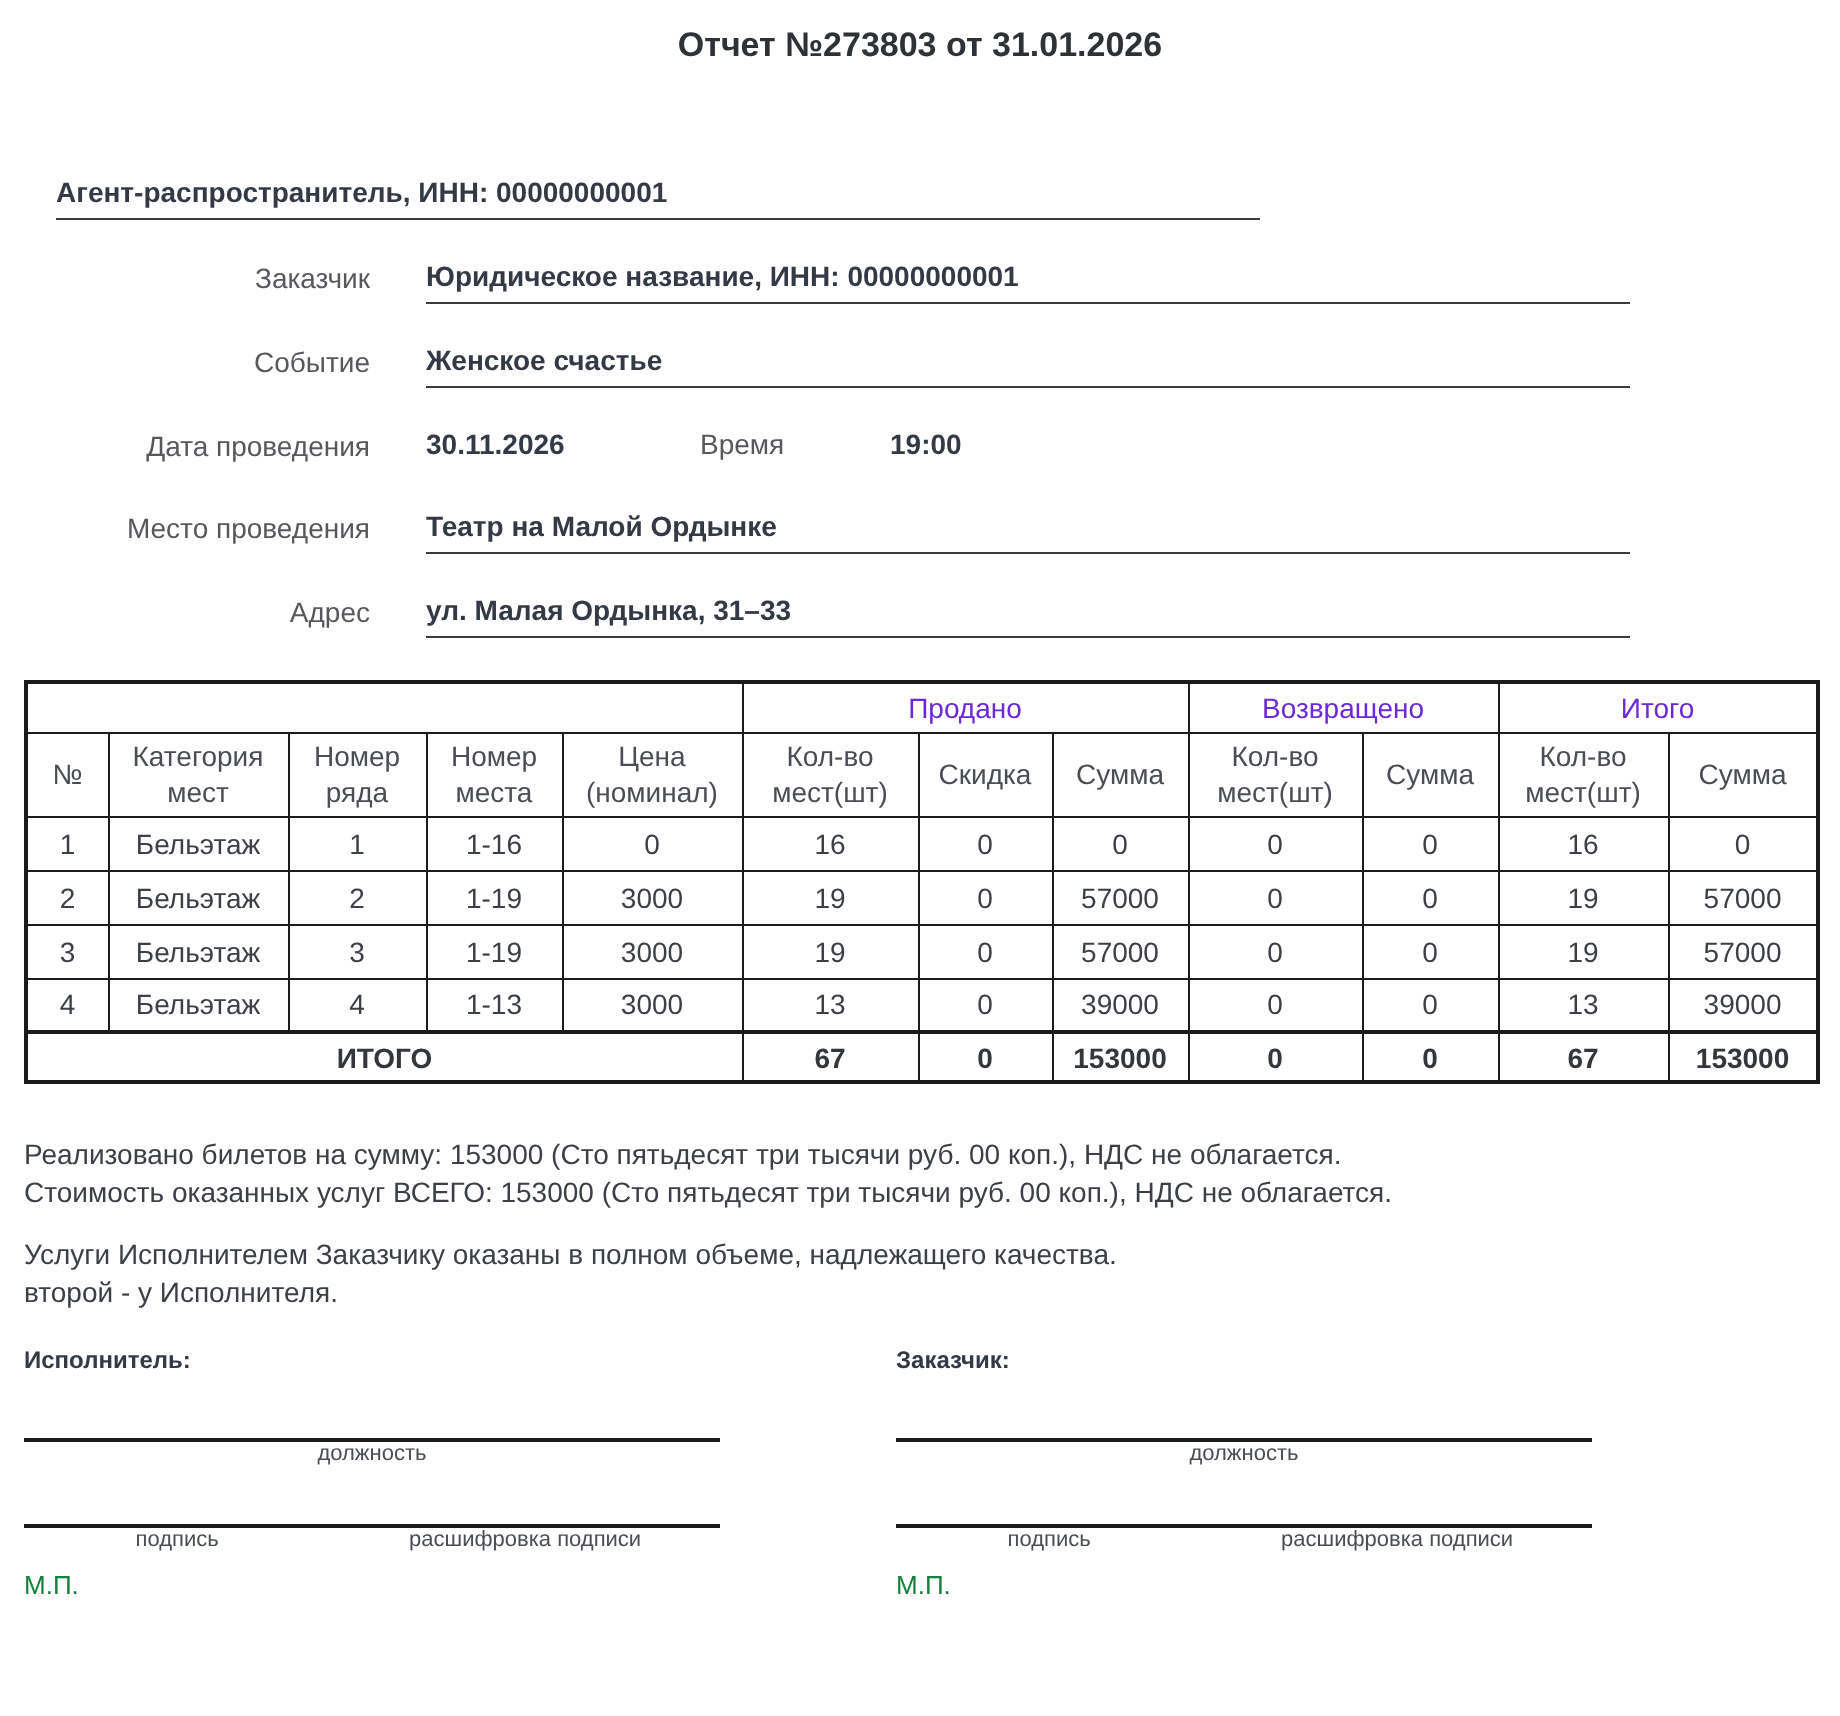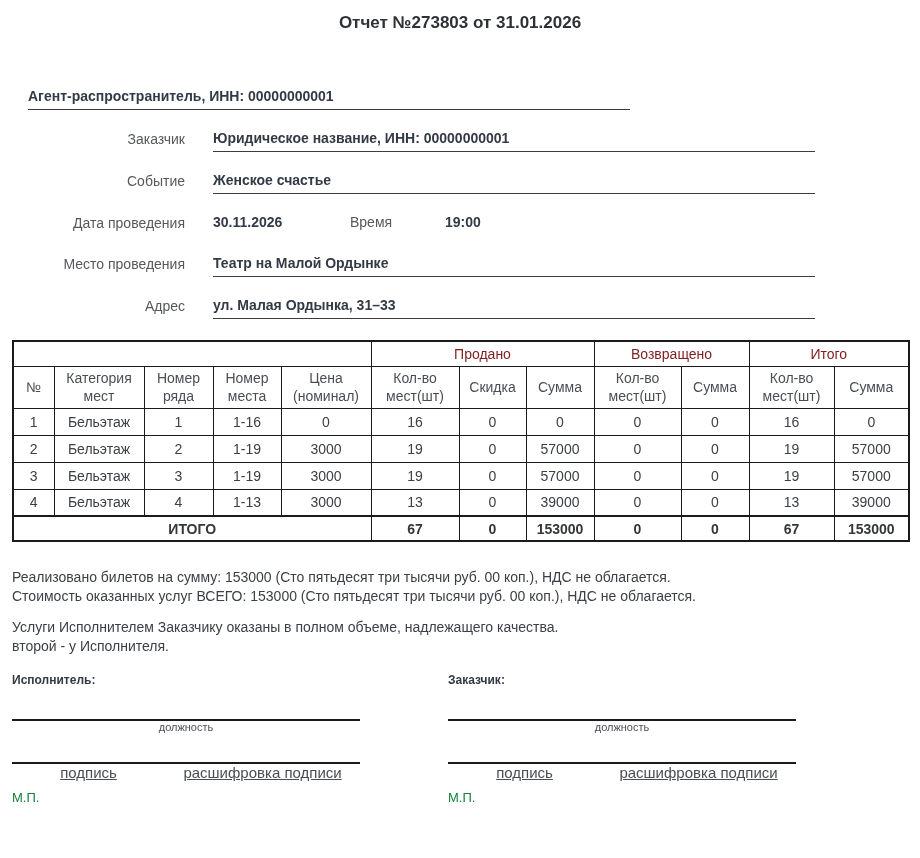--- a/index.html
+++ b/index.html
@@ -52,21 +52,21 @@
     border: 2px solid #1b1b1b;
   }
   .sales-table th, .sales-table td {
     border: 1px solid #1b1b1b;
     text-align: center;
     vertical-align: middle;
     padding: 2px 3px;
     font-weight: normal;
     overflow: hidden;
   }
-  .gh-row td { height: 25px; color: #7f1d1d; }
+  .gh-row td { height: 25px; color: #6d28d9; }
   .head-row th { height: 42px; color: #4a4e54; line-height: 18px; }
   .data-row td { height: 27px; color: #3c4046; }
   .total-row td {
     height: 25px;
     font-weight: bold;
     color: #33363b;
     border-top: 2px solid #1b1b1b;
   }
   
   .paragraphs { margin: 26px 0 0 12px; font-size: 14px; line-height: 19px; color: #3c4046; }
@@ -75,21 +75,21 @@
   .para-gap-md { margin-top: 17px; }
   
   .signatures { display: flex; margin: 17px 0 0 12px; }
   .sig-col { width: 348px; flex: none; }
   .sig-col-right { margin-left: 88px; }
   .sig-heading { font-size: 12px; font-weight: bold; color: #333a45; }
   .sig-line-position { height: 34px; border-bottom: 2px solid #1b1b1b; }
   .sig-small { font-size: 11px; color: #4a4e54; }
   .center { text-align: center; }
   .sig-line-signature { height: 31px; border-bottom: 2px solid #1b1b1b; }
-  .sig-labels-row { display: flex; font-size: 15px; color: #4a4e54; text-decoration: underline; }
+  .sig-labels-row { display: flex; font-size: 11px; color: #4a4e54; }
   .sig-labels-row span:first-child { width: 44%; text-align: center; }
   .sig-labels-row span:last-child { width: 56%; text-align: center; }
   .sig-stamp { text-align: left; font-size: 13px; margin-top: 9px; color: #15803d; }
 </style>
 </head>
 <body>
 
 <div class="report-title">Отчет №273803 от 31.01.2026</div>
 
 <div class="form-section">

